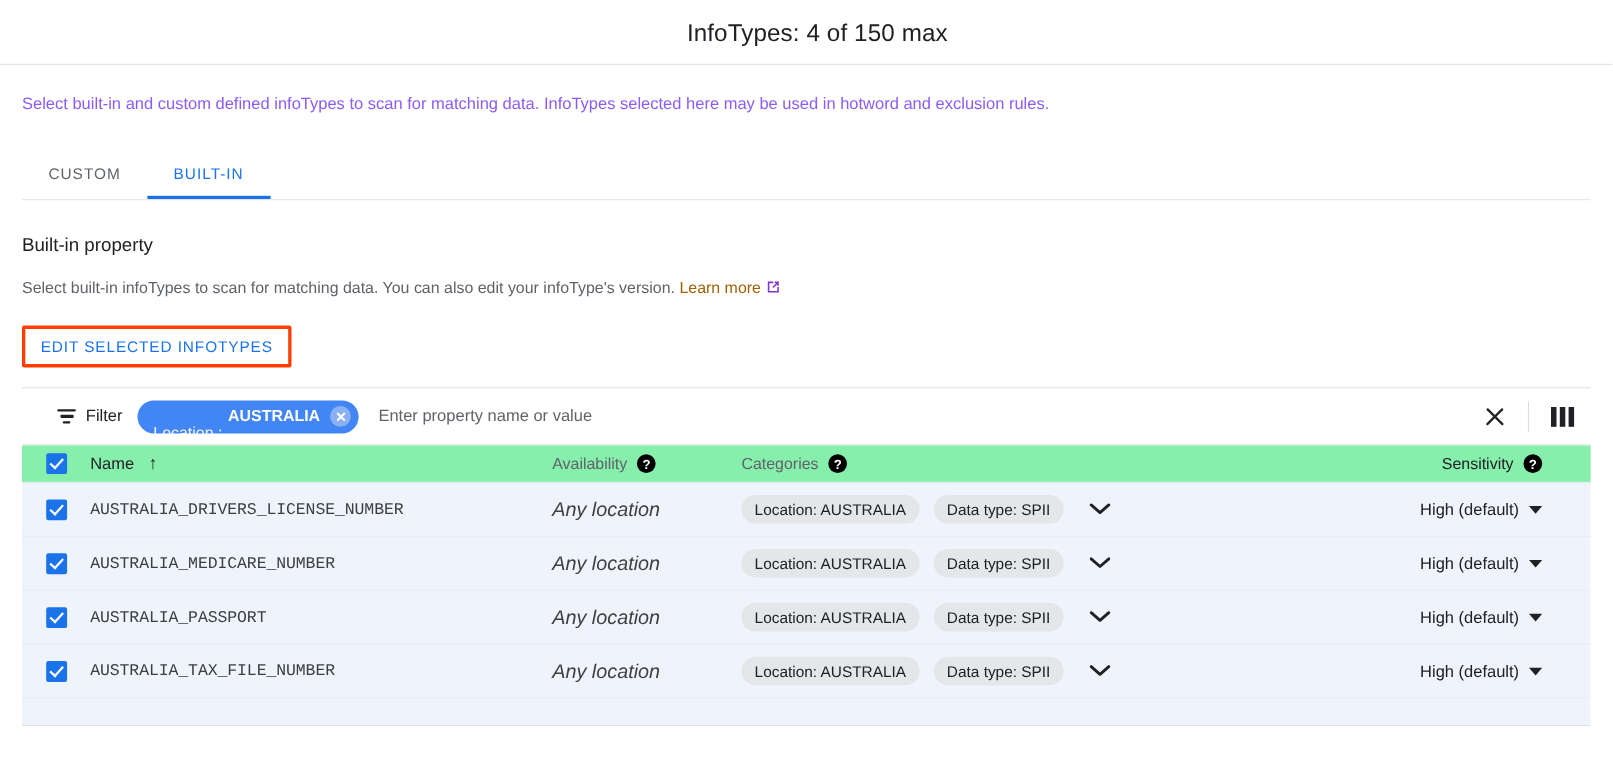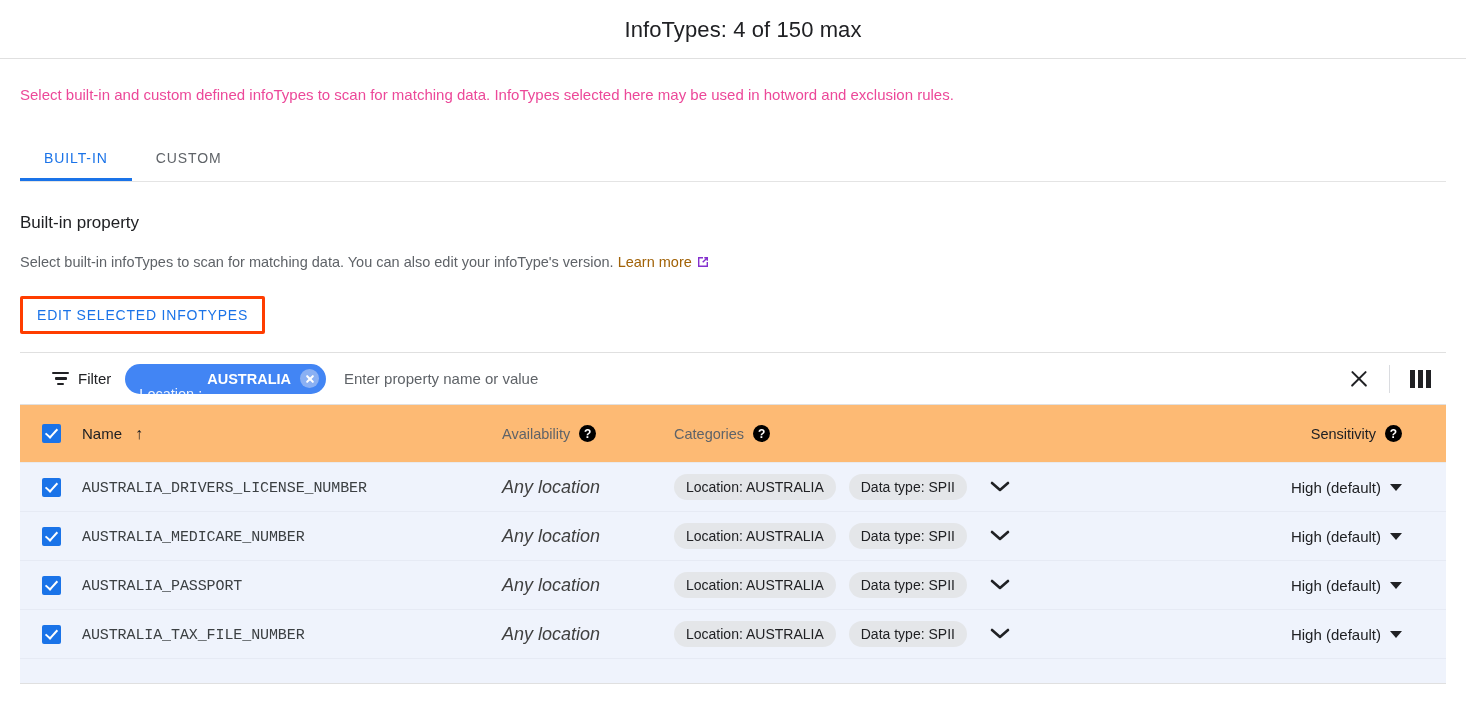--- a/index.html
+++ b/index.html
@@ -24,21 +24,21 @@
   }
   .title-divider {
     margin-top: 14px;
     height: 1px;
     background: #e0e0e0;
     width: 100%;
   }
 
   .intro-text {
     font-size: 15px;
-    color: #ec4899;
+    color: #8b5cf6;
     padding: 26px 12px 0 20px;
     line-height: 20px;
   }
 
   
   .tabs-wrap {
     margin-top: 30px;
     position: relative;
     height: 47px;
   }
@@ -218,22 +218,22 @@
 
   
   .table {
     margin: 0 20px;
     border-top: 1px solid #e0e0e0;
     border-bottom: 1px solid #e0e0e0;
   }
   .thead {
     display: flex;
     align-items: center;
-    background: #fdba74;
-    height: 58px;
+    background: #86efac;
+    height: 34px;
     border-bottom: 1px solid #e8eaed;
   }
   .row {
     display: flex;
     align-items: center;
     background: #eff3fc;
     height: 49px;
     border-bottom: 1px solid #e6eaf4;
   }
   .row:last-child { border-bottom: none; }
@@ -346,25 +346,25 @@
 
 <div>
   <div class="page-title">InfoTypes: 4 of 150 max</div>
   <div class="title-divider"></div>
 </div>
 
 <div class="intro-text">Select built-in and custom defined infoTypes to scan for matching data. InfoTypes selected here may be used in hotword and exclusion rules.</div>
 
 <div class="tabs-wrap">
   <div class="tabs">
+    <div class="tab">
+      <span>CUSTOM</span>
+    </div>
     <div class="tab active">
       <span>BUILT-IN</span>
-    </div>
-    <div class="tab">
-      <span>CUSTOM</span>
     </div>
   </div>
   <div class="tabs-underline"></div>
 </div>
 
 <div class="section">
   <div class="section-title">Built-in property</div>
   <div class="section-desc">
     <span>Select built-in infoTypes to scan for matching data. You can also edit your infoType's version.</span>
     <span class="learn-more">

